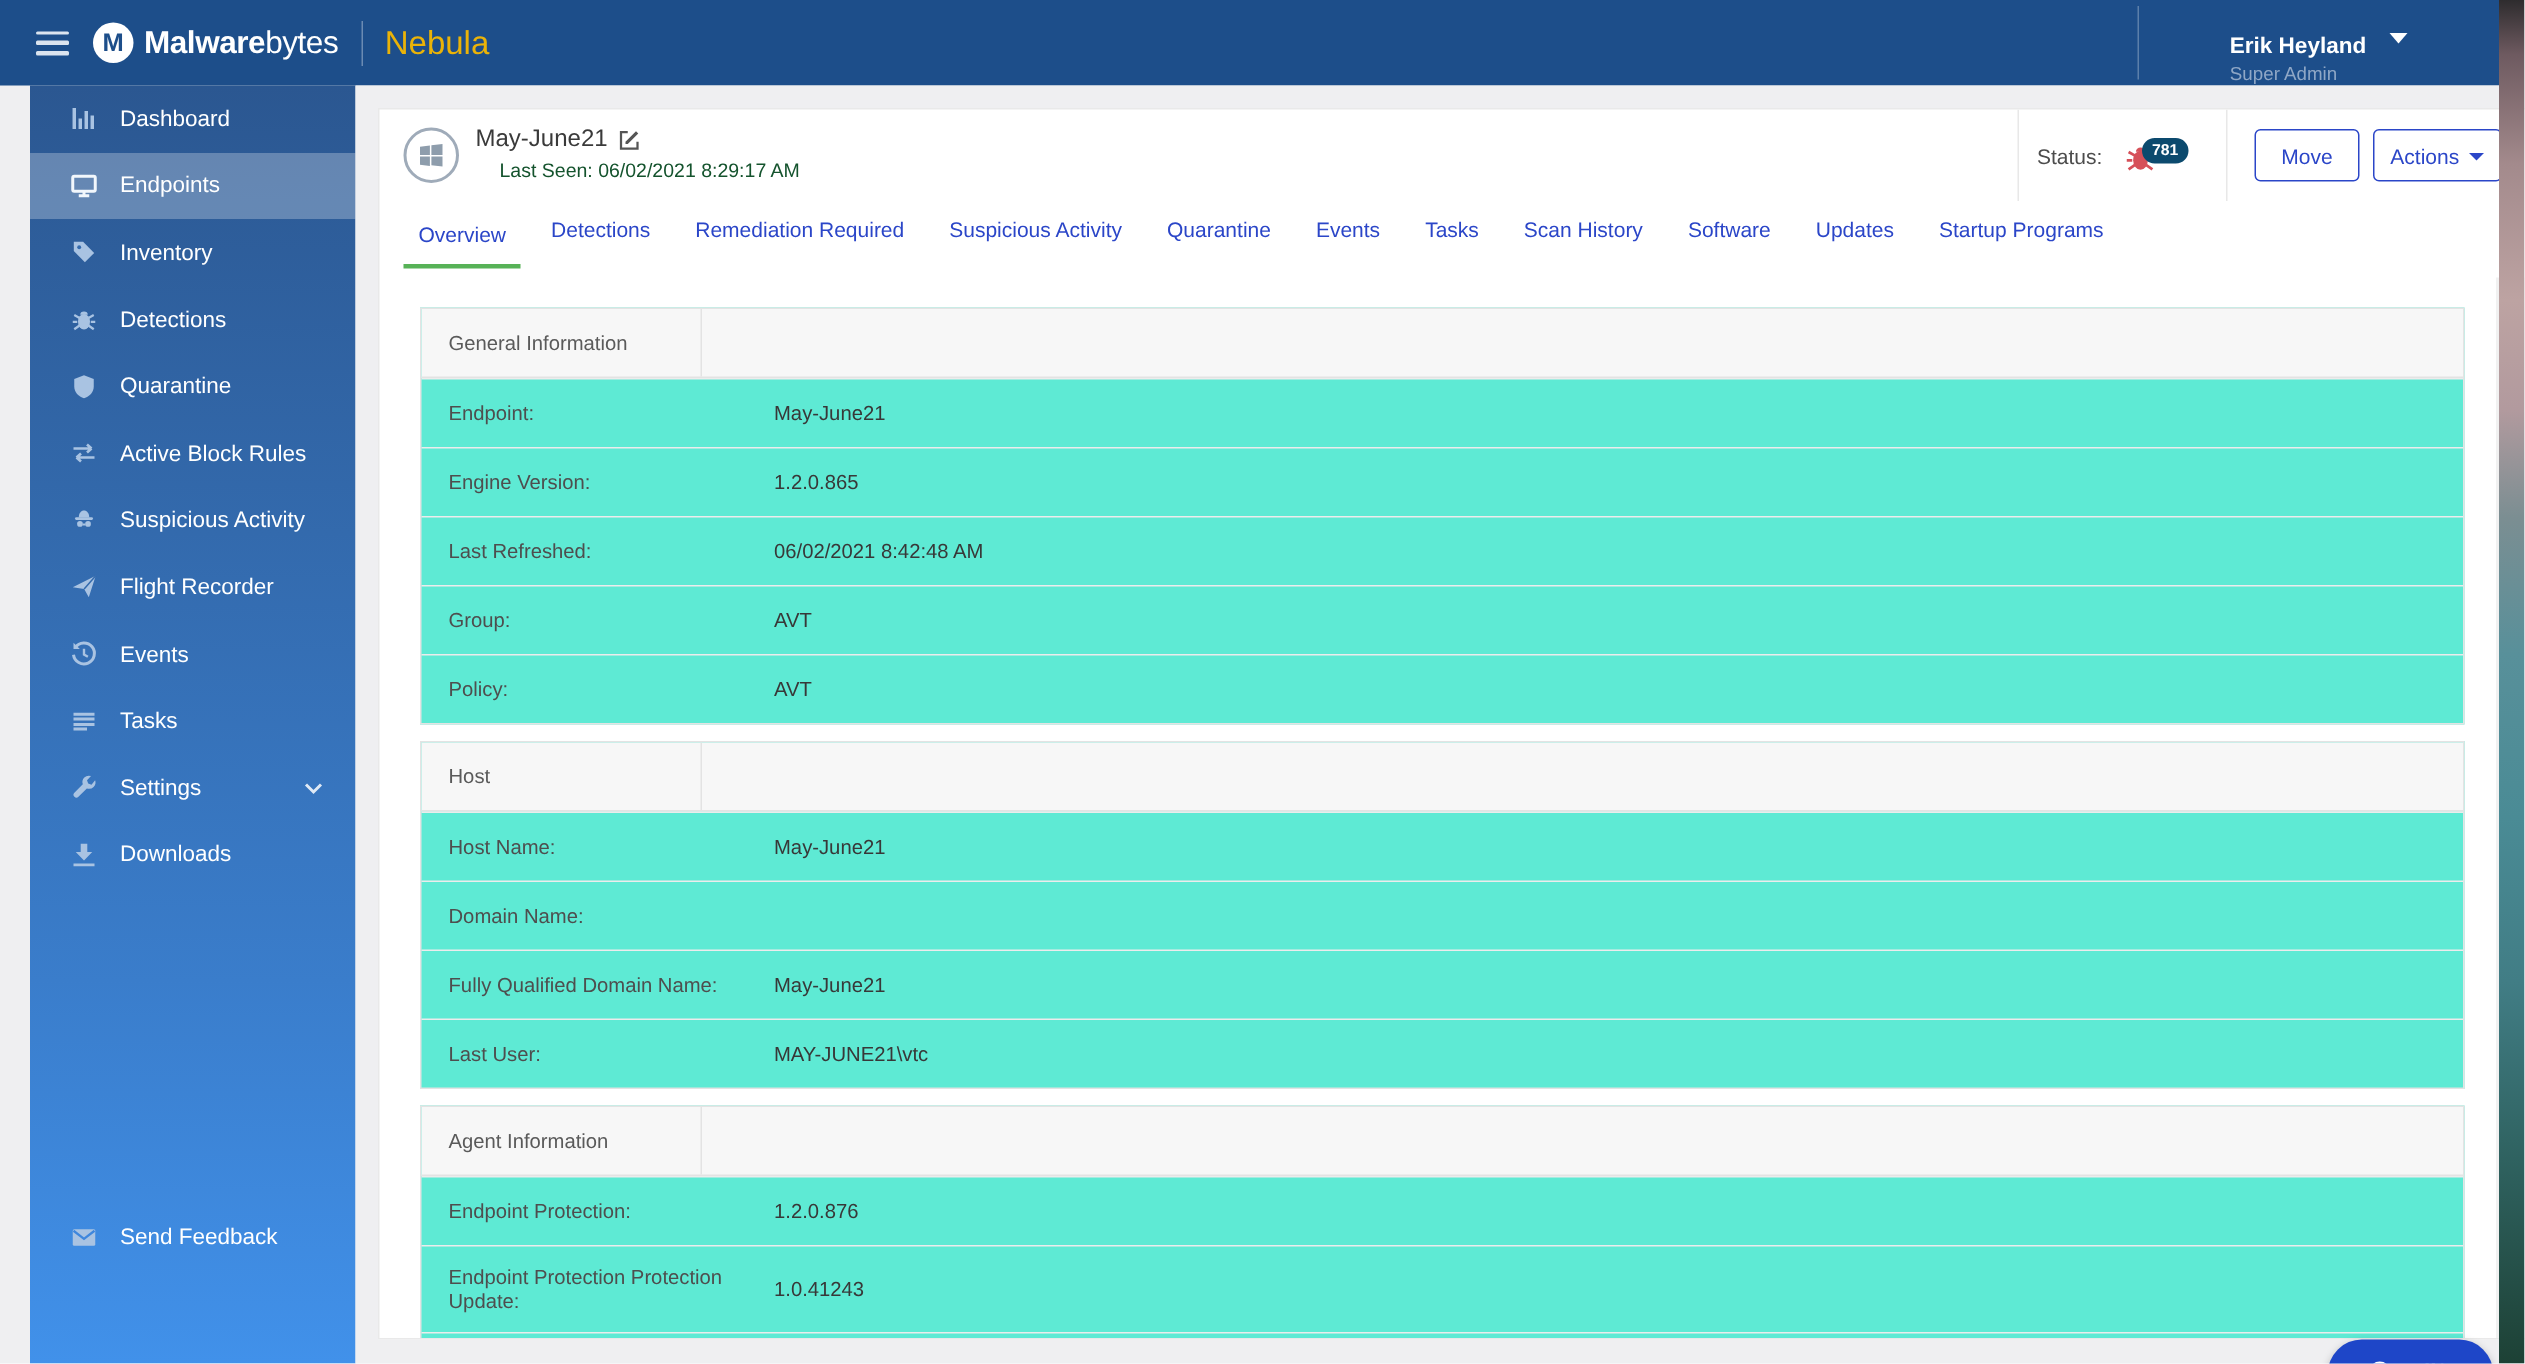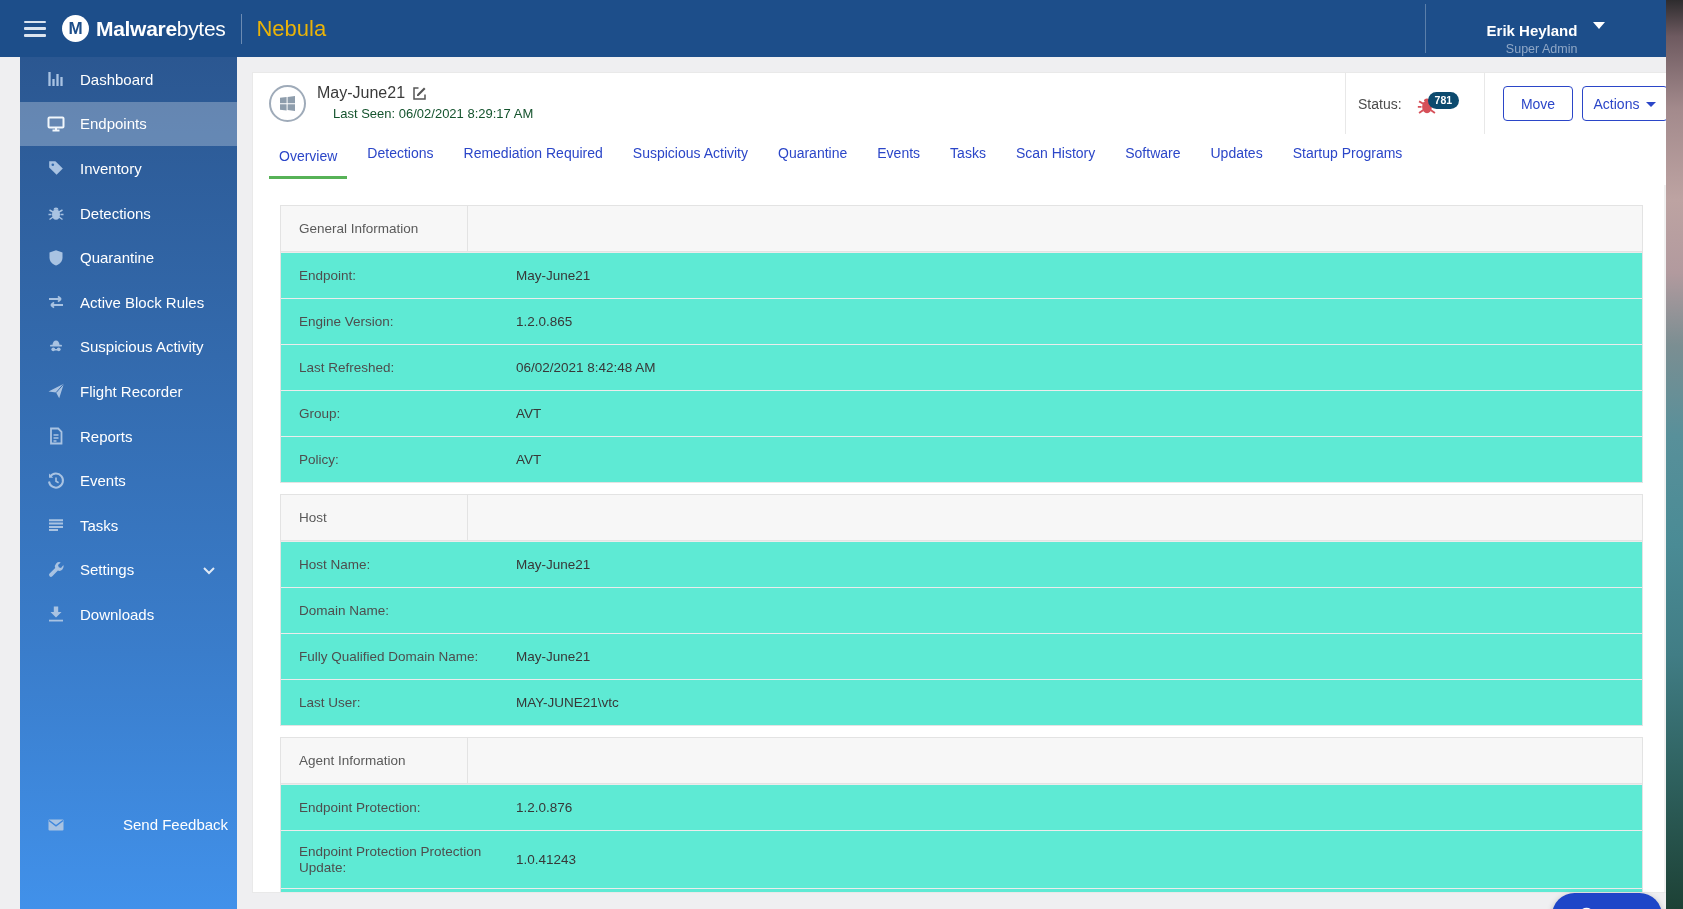--- a/index.html
+++ b/index.html
@@ -11,35 +11,35 @@
   .topbar { height:57px; background:#1d4e8a; display:flex; align-items:center; position:relative; }
   .hamburger { width:22px; height:16px; margin-left:24px; display:flex; flex-direction:column; justify-content:space-between; cursor:pointer; }
   .hamburger span { display:block; height:2.6px; background:#dbe4ef; border-radius:1px; }
   .brand { display:flex; align-items:center; margin-left:16px; }
   .mb-disc { width:27px; height:27px; border-radius:50%; background:#fff; color:#1d4e8a; font-weight:bold; font-size:17px; display:flex; align-items:center; justify-content:center; }
   .brand-text { color:#fff; font-size:21px; margin-left:7px; letter-spacing:-.3px; }
   .brand-text b { font-weight:700; }
   .topbar-div { width:1px; height:30px; background:rgba(255,255,255,.35); margin:0 14px 0 16px; }
   .product { color:#eab308; font-size:22px; font-weight:400; }
   .userbox { position:absolute; right:0; top:4px; bottom:4px; width:241px; border-left:1px solid rgba(255,255,255,.28); display:flex; align-items:center; justify-content:center; cursor:pointer; }
-  .user-names { text-align:right;margin-top:20px; }
+  .user-names { text-align:left;margin-top:20px; }
   .user-name { color:#fff; font-size:15px; font-weight:700; }
   .user-role { color:#8fa7c6; font-size:12.5px; margin-top:3px; }
   .user-caret { width:0; height:0; border-left:6px solid transparent; border-right:6px solid transparent; border-top:7px solid #fff; margin-left:16px; margin-top:-6px; }
 
   
   .layout { display:flex; height:852px;padding-left:20px; }
   .sidebar { width:217px; background:linear-gradient(180deg,#2b5791 0%,#336aad 35%,#3a7dcb 70%,#4191ea 100%); display:flex; flex-direction:column; }
   .side-item { height:44.6px; display:flex; align-items:center; padding-left:26px; color:#fff; font-size:15px; cursor:pointer; flex:none; }
   .side-item.active { background:rgba(255,255,255,.27); }
   .side-item .ico { width:20px; height:18px; margin-right:14px; display:flex; align-items:center; justify-content:center; color:#a9c3e2; flex:none; }
   .side-item.active .ico { color:#f2f7fc; }
   .side-item .chev { margin-left:auto; margin-right:22px; color:#dfe9f5; }
   .side-spacer { flex:1; }
-  .side-feedback { margin-bottom:62px;gap:43px; }
+  .side-feedback { margin-bottom:62px; }
 
   
   .main { flex:1; position:relative; background:#efeff1; }
   .panel { position:absolute; left:15px; top:15px; width:1434px; height:821px; background:#fff; border:1px solid #e9e9e9; overflow:hidden; }
 
   .panel-header { height:61px; position:relative; }
   .ep-avatar { position:absolute; left:16px; top:12px; width:37px; height:37px; border-radius:50%; border:2px solid #9fabb9; display:flex; align-items:center; justify-content:center; }
   .ep-titlewrap { position:absolute; left:64px; top:11px; }
   .ep-title { font-size:16px; color:#3a3a3a; display:flex; align-items:center; gap:7px; }
   .ep-lastseen { font-size:13px; color:#14532d; margin-top:4px;margin-left:16px; }
@@ -188,29 +188,20 @@
       <div class="side-item">
         <span class="ico">
             <svg width="18" height="18" viewBox="0 0 18 18">
               <path d="M1.5 9.5 16.8 1.8l-4.6 14.4-3.1-5.6z" fill="currentColor"></path>
               <path d="M9.1 10.6l7.7-8.8" stroke="#336aad" stroke-width="1" fill="none"></path>
             </svg>
           </span>
         <span>Flight Recorder</span>
       </div>
 
-      <div class="side-item">
-        <span class="ico">
-            <svg width="18" height="18" viewBox="0 0 18 18">
-              <path d="M4 1.5h7.2l3.3 3.3V16.5H4z" fill="none" stroke="currentColor" stroke-width="1.8"></path>
-              <path d="M6.5 8h5M6.5 11h5M6.5 14h3" stroke="currentColor" stroke-width="1.3" fill="none"></path>
-            </svg>
-          </span>
-        <span>Reports</span>
-      </div>
 
       <div class="side-item">
         <span class="ico">
             <svg width="18" height="18" viewBox="0 0 18 18">
               <path d="M3.2 4.6A7 7 0 1 1 2 9.5" fill="none" stroke="currentColor" stroke-width="2"></path>
               <path d="M2 1.5v4.2h4.2z" fill="currentColor"></path>
               <path d="M9 5.5V9.3l2.6 1.5" stroke="currentColor" stroke-width="1.6" fill="none"></path>
             </svg>
           </span>
         <span>Events</span>

